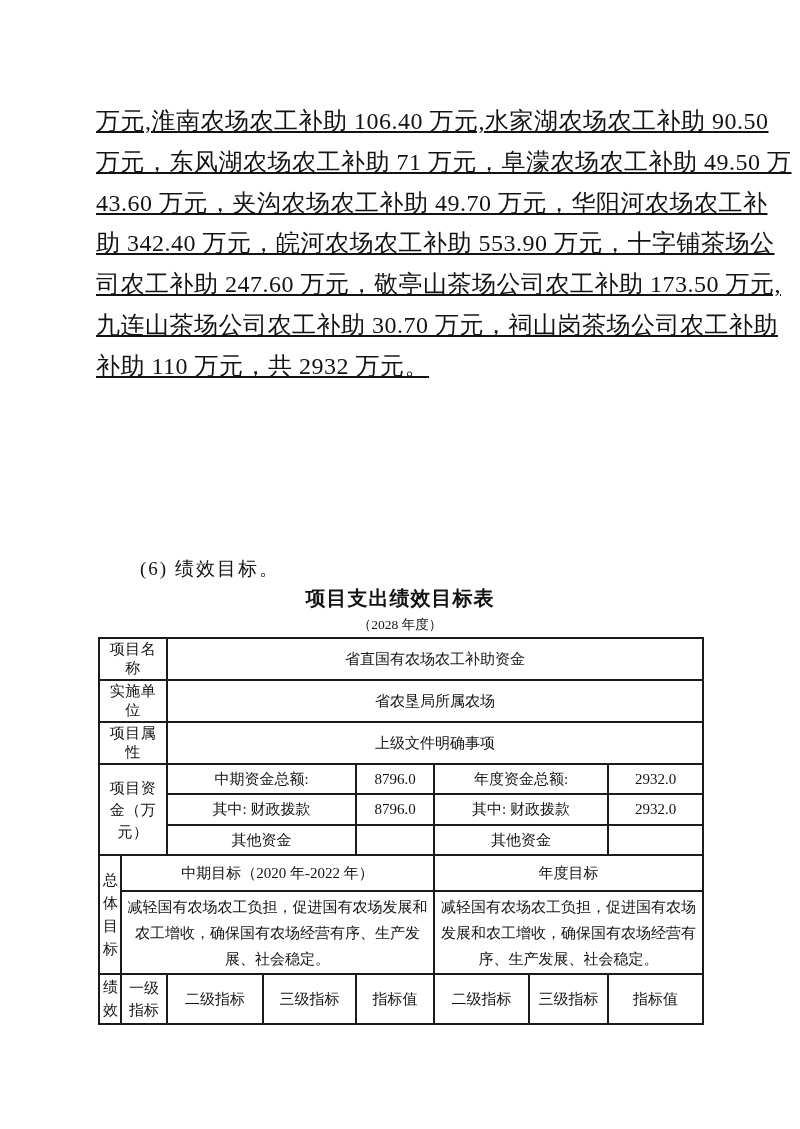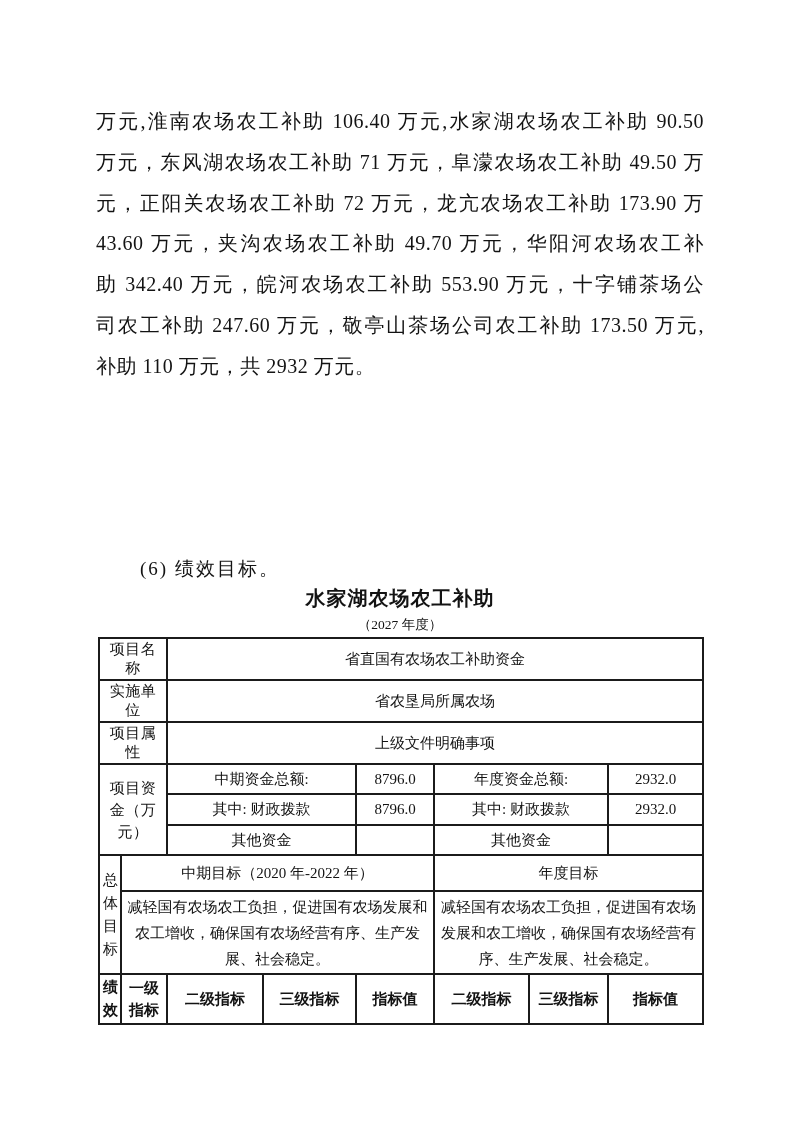--- a/index.html
+++ b/index.html
@@ -15,26 +15,27 @@
     width: 800px; height: 1129px;
     background: #fff;
     overflow: hidden;
   }
   
   .para {
     position: absolute;
     left: 96px; top: 101px; width: 608px;
   }
   .para-line {
-    font-size: 20px;
+    font-size: 24px;
     line-height: 40.8px;
     text-align: justify;
     text-align-last: justify;
     white-space: nowrap;
     letter-spacing: 0.5px;
+    text-decoration: underline;
   }
   .para-line.short {
     text-align-last: left;
     white-space: normal;
   }
   
   .heading {
     position: absolute;
     left: 96px; top: 549px; width: 608px;
     font-size: 19px;
@@ -92,48 +93,48 @@
     vertical-align: middle;
   }
   tr.r1 { height: 36px; }
   tr.r2 { height: 34px; }
   tr.r3 { height: 34px; }
   tr.r4 { height: 30px; }
   tr.r5 { height: 31px; }
   tr.r6 { height: 30px; }
   tr.r7 { height: 36px; }
   tr.r8 { height: 83px; }
-  tr.r9 { height: 50px; font-weight: bold; }
+  tr.r9 { height: 50px; }
   
   .page-number {
     position: absolute;
     left: 0; top: 1030px; width: 800px;
     text-align: center;
     font-size: 13px;
   }
 </style>
 </head>
 <body>
 
 <div class="page">
 
   <div class="para">
     <div class="para-line">万元,淮南农场农工补助 106.40 万元,水家湖农场农工补助 90.50</div>
     <div class="para-line">万元，东风湖农场农工补助 71 万元，阜濛农场农工补助 49.50 万</div>
-    <div class="para-line">元，正阳关农场农工补助 72 万元，龙亢农场农工补助 173.90 万</div>
     <div class="para-line">43.60 万元，夹沟农场农工补助 49.70 万元，华阳河农场农工补</div>
     <div class="para-line">助 342.40 万元，皖河农场农工补助 553.90 万元，十字铺茶场公</div>
     <div class="para-line">司农工补助 247.60 万元，敬亭山茶场公司农工补助 173.50 万元,</div>
+    <div class="para-line">九连山茶场公司农工补助 30.70 万元，祠山岗茶场公司农工补助</div>
     <div class="para-line short">补助 110 万元，共 2932 万元。</div>
   </div>
 
   <div class="heading">(6) 绩效目标。</div>
 
-  <div class="tbl-title">水家湖农场农工补助</div>
-  <div class="tbl-subtitle">（2027 年度）</div>
+  <div class="tbl-title">项目支出绩效目标表</div>
+  <div class="tbl-subtitle">（2028 年度）</div>
 
   <table class="target">
     <colgroup>
       <col style="width:22px">
         <col style="width:46px">
         <col style="width:96px">
         <col style="width:93px">
       <col style="width:78px">
         <col style="width:95px">
         <col style="width:79px">

